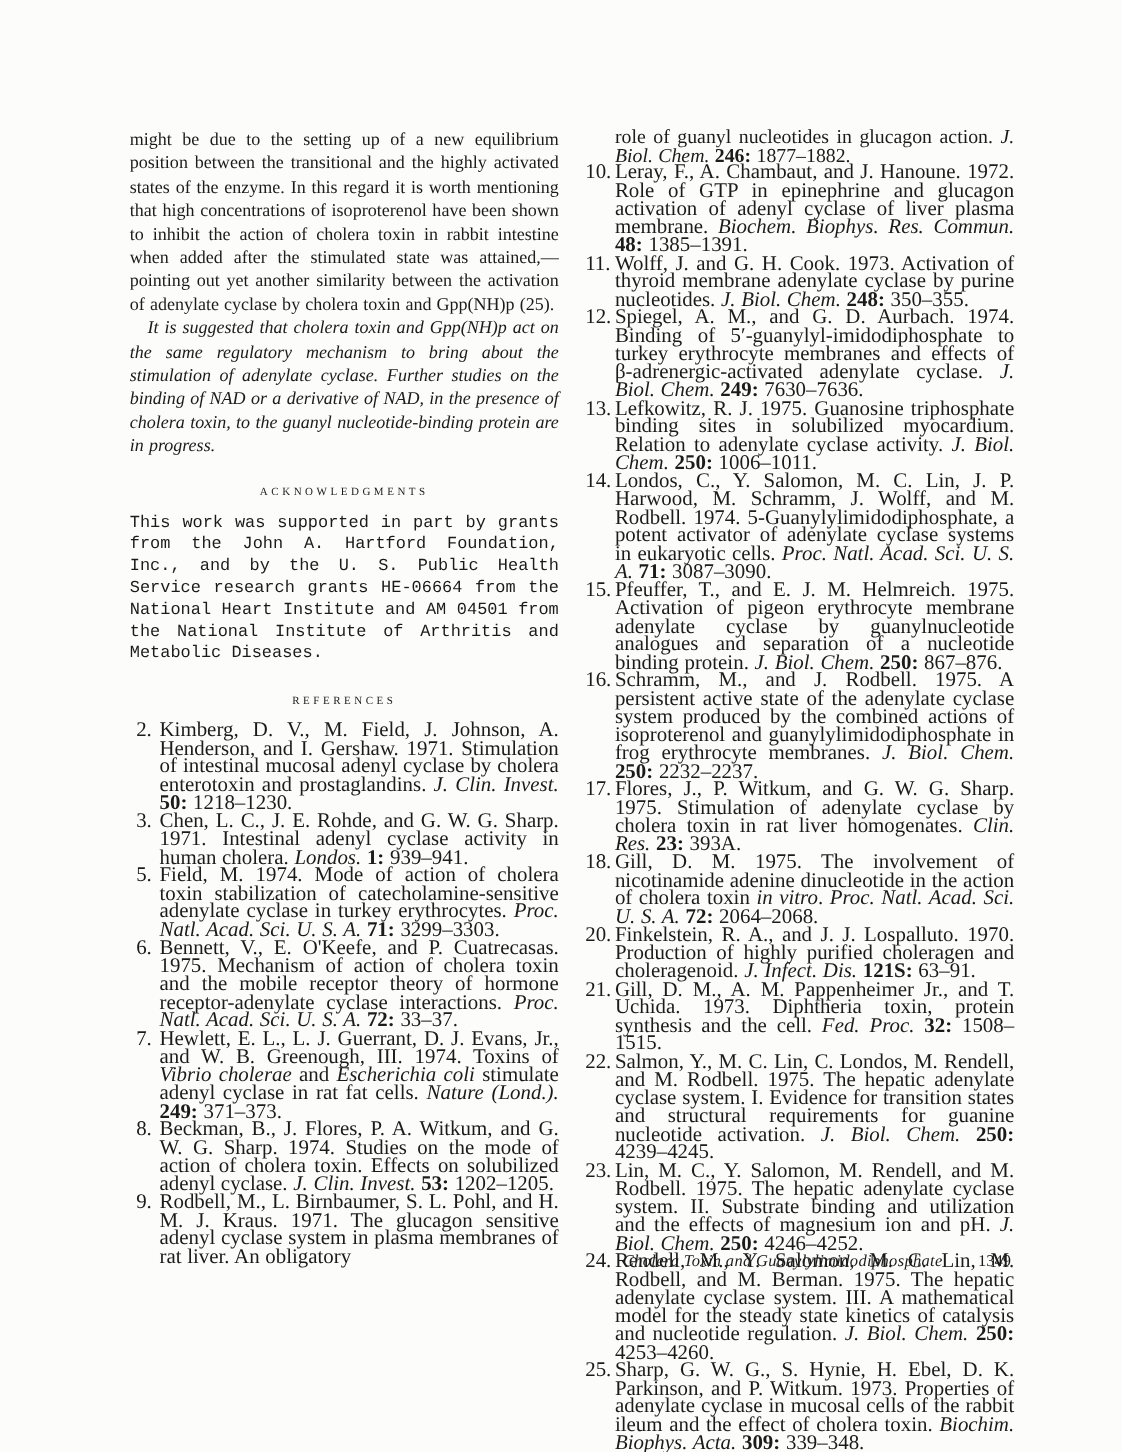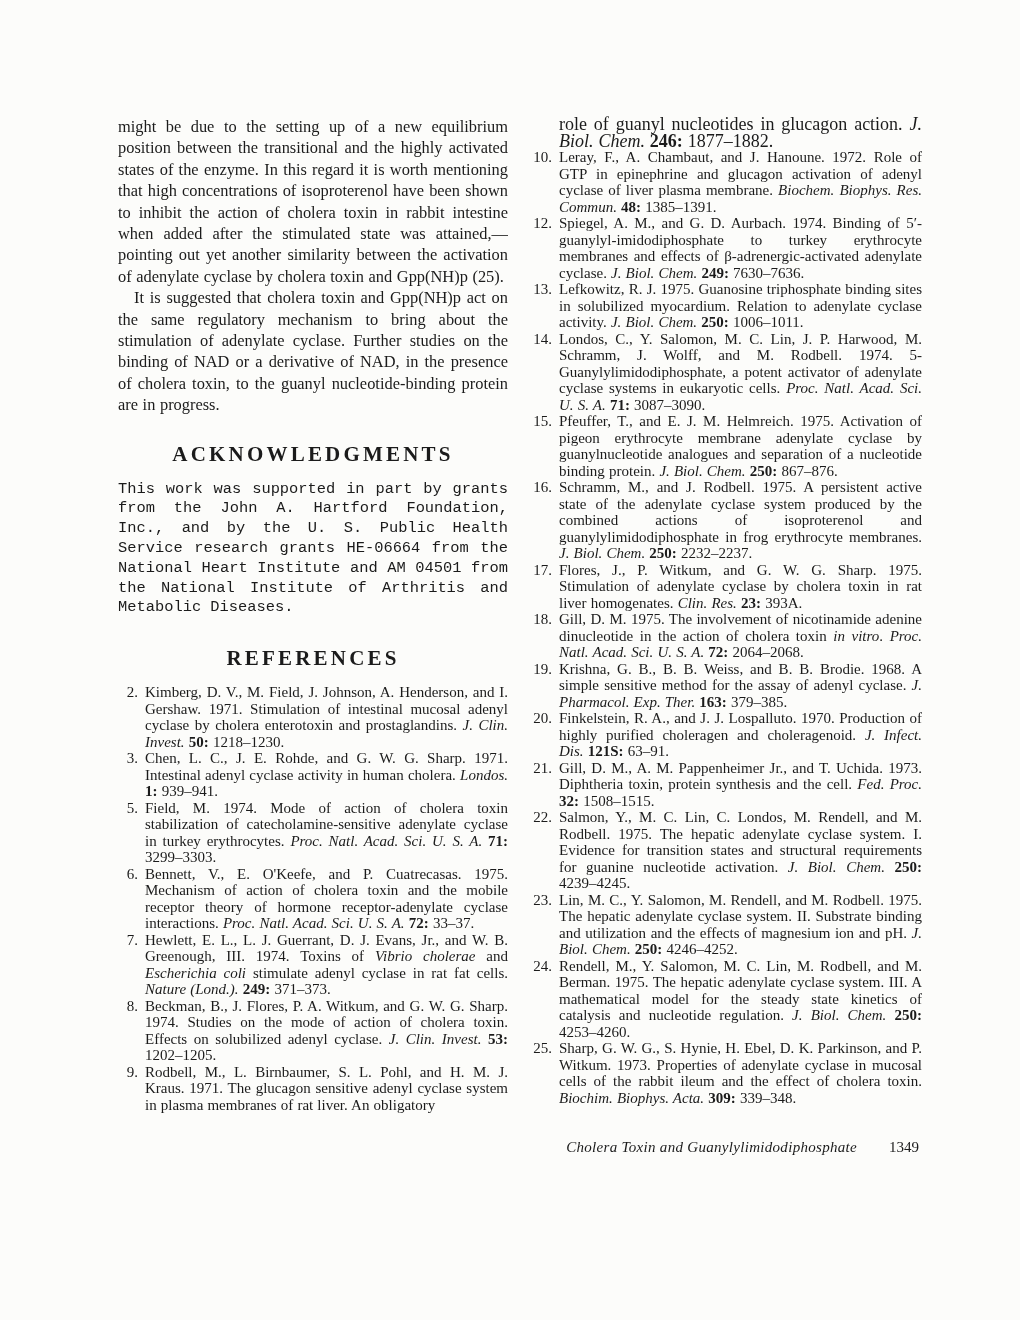--- a/index.html
+++ b/index.html
@@ -16,39 +16,39 @@
     display:flex; gap:24px;
   }
   .col { width:390px; }
   .body-par {
     margin:0;
     text-align:justify;
     font-size:16.4px;
     line-height:21.4px;
     word-spacing:0.5px;
   }
-  .indent { text-indent:16px; }
+  .indent { text-indent:16px;font-style:italic; }
   .sec-head {
     margin:26px 0 13px 0;
     text-align:center;
-    font-size:21px;
-    font-weight:bold;
+    font-size:10px;
+    font-weight:normal;
     letter-spacing:3.2px;
   }
   .refs-head { margin-top:28px; }
   .ack-par {
     margin:0;
     text-align:justify;
     font-size:15.4px;
     line-height:19.8px;
     font-family:Liberation Mono, monospace;
   }
   .ref {
     text-align:justify;
-    font-size:15px;
+    font-size:19px;
     line-height:16.5px;
     padding-left:27px;
     text-indent:-27px;
     word-spacing:0.4px;
   }
   .ref-num {
     display:inline-block;
     width:20px;
     text-align:right;
     margin-right:7px;
@@ -92,28 +92,28 @@
           <div class="ref"><span class="ref-num">7.</span><span>Hewlett, E. L., L. J. Guerrant, D. J. Evans, Jr., and W. B. Greenough, III. 1974. Toxins of </span><span class="it">Vibrio cholerae</span><span> and </span><span class="it">Escherichia coli</span><span> stimulate adenyl cyclase in rat fat cells. </span><span class="it">Nature (Lond.).</span><span> </span><span class="bd">249:</span><span> 371–373.</span></div>
           <div class="ref"><span class="ref-num">8.</span><span>Beckman, B., J. Flores, P. A. Witkum, and G. W. G. Sharp. 1974. Studies on the mode of action of cholera toxin. Effects on solubilized adenyl cyclase. </span><span class="it">J. Clin. Invest.</span><span> </span><span class="bd">53:</span><span> 1202–1205.</span></div>
           <div class="ref"><span class="ref-num">9.</span><span>Rodbell, M., L. Birnbaumer, S. L. Pohl, and H. M. J. Kraus. 1971. The glucagon sensitive adenyl cyclase system in plasma membranes of rat liver. An obligatory</span></div>
         </div>
     </div>
 
     <div class="col">
       <div class="ref-cont" id="ref-cont"><span>role of guanyl nucleotides in glucagon action. </span><span class="it">J. Biol. Chem.</span><span> </span><span class="bd">246:</span><span> 1877–1882.</span></div>
       <div id="refs-col2">
           <div class="ref"><span class="ref-num">10.</span><span>Leray, F., A. Chambaut, and J. Hanoune. 1972. Role of GTP in epinephrine and glucagon activation of adenyl cyclase of liver plasma membrane. </span><span class="it">Biochem. Biophys. Res. Commun.</span><span> </span><span class="bd">48:</span><span> 1385–1391.</span></div>
+          <div class="ref"><span class="ref-num">11.</span><span>Wolff, J. and G. H. Cook. 1973. Activation of thyroid membrane adenylate cyclase by purine nucleotides. </span><span class="it">J. Biol. Chem.</span><span> </span><span class="bd">248:</span><span> 350–355.</span></div>
           <div class="ref"><span class="ref-num">12.</span><span>Spiegel, A. M., and G. D. Aurbach. 1974. Binding of 5′-guanylyl-imidodiphosphate to turkey erythrocyte membranes and effects of β-adrenergic-activated adenylate cyclase. </span><span class="it">J. Biol. Chem.</span><span> </span><span class="bd">249:</span><span> 7630–7636.</span></div>
           <div class="ref"><span class="ref-num">13.</span><span>Lefkowitz, R. J. 1975. Guanosine triphosphate binding sites in solubilized myocardium. Relation to adenylate cyclase activity. </span><span class="it">J. Biol. Chem.</span><span> </span><span class="bd">250:</span><span> 1006–1011.</span></div>
           <div class="ref"><span class="ref-num">14.</span><span>Londos, C., Y. Salomon, M. C. Lin, J. P. Harwood, M. Schramm, J. Wolff, and M. Rodbell. 1974. 5-Guanylylimidodiphosphate, a potent activator of adenylate cyclase systems in eukaryotic cells. </span><span class="it">Proc. Natl. Acad. Sci. U. S. A.</span><span> </span><span class="bd">71:</span><span> 3087–3090.</span></div>
           <div class="ref"><span class="ref-num">15.</span><span>Pfeuffer, T., and E. J. M. Helmreich. 1975. Activation of pigeon erythrocyte membrane adenylate cyclase by guanylnucleotide analogues and separation of a nucleotide binding protein. </span><span class="it">J. Biol. Chem.</span><span> </span><span class="bd">250:</span><span> 867–876.</span></div>
           <div class="ref"><span class="ref-num">16.</span><span>Schramm, M., and J. Rodbell. 1975. A persistent active state of the adenylate cyclase system produced by the combined actions of isoproterenol and guanylylimidodiphosphate in frog erythrocyte membranes. </span><span class="it">J. Biol. Chem.</span><span> </span><span class="bd">250:</span><span> 2232–2237.</span></div>
           <div class="ref"><span class="ref-num">17.</span><span>Flores, J., P. Witkum, and G. W. G. Sharp. 1975. Stimulation of adenylate cyclase by cholera toxin in rat liver homogenates. </span><span class="it">Clin. Res.</span><span> </span><span class="bd">23:</span><span> 393A.</span></div>
           <div class="ref"><span class="ref-num">18.</span><span>Gill, D. M. 1975. The involvement of nicotinamide adenine dinucleotide in the action of cholera toxin </span><span class="it">in vitro</span><span>. </span><span class="it">Proc. Natl. Acad. Sci. U. S. A.</span><span> </span><span class="bd">72:</span><span> 2064–2068.</span></div>
-          <div class="ref"><span class="ref-num">19.</span><span>Krishna, G. B., B. B. Weiss, and B. B. Brodie. 1968. A simple sensitive method for the assay of adenyl cyclase. </span><span class="it">J. Pharmacol. Exp. Ther.</span><span> </span><span class="bd">163:</span><span> 379–385.</span></div>
           <div class="ref"><span class="ref-num">20.</span><span>Finkelstein, R. A., and J. J. Lospalluto. 1970. Production of highly purified choleragen and choleragenoid. </span><span class="it">J. Infect. Dis.</span><span> </span><span class="bd">121S:</span><span> 63–91.</span></div>
           <div class="ref"><span class="ref-num">21.</span><span>Gill, D. M., A. M. Pappenheimer Jr., and T. Uchida. 1973. Diphtheria toxin, protein synthesis and the cell. </span><span class="it">Fed. Proc.</span><span> </span><span class="bd">32:</span><span> 1508–1515.</span></div>
           <div class="ref"><span class="ref-num">22.</span><span>Salmon, Y., M. C. Lin, C. Londos, M. Rendell, and M. Rodbell. 1975. The hepatic adenylate cyclase system. I. Evidence for transition states and structural requirements for guanine nucleotide activation. </span><span class="it">J. Biol. Chem.</span><span> </span><span class="bd">250:</span><span> 4239–4245.</span></div>
           <div class="ref"><span class="ref-num">23.</span><span>Lin, M. C., Y. Salomon, M. Rendell, and M. Rodbell. 1975. The hepatic adenylate cyclase system. II. Substrate binding and utilization and the effects of magnesium ion and pH. </span><span class="it">J. Biol. Chem.</span><span> </span><span class="bd">250:</span><span> 4246–4252.</span></div>
           <div class="ref"><span class="ref-num">24.</span><span>Rendell, M., Y. Salomon, M. C. Lin, M. Rodbell, and M. Berman. 1975. The hepatic adenylate cyclase system. III. A mathematical model for the steady state kinetics of catalysis and nucleotide regulation. </span><span class="it">J. Biol. Chem.</span><span> </span><span class="bd">250:</span><span> 4253–4260.</span></div>
           <div class="ref"><span class="ref-num">25.</span><span>Sharp, G. W. G., S. Hynie, H. Ebel, D. K. Parkinson, and P. Witkum. 1973. Properties of adenylate cyclase in mucosal cells of the rabbit ileum and the effect of cholera toxin. </span><span class="it">Biochim. Biophys. Acta.</span><span> </span><span class="bd">309:</span><span> 339–348.</span></div>
         </div>
     </div>
 
   </div>

